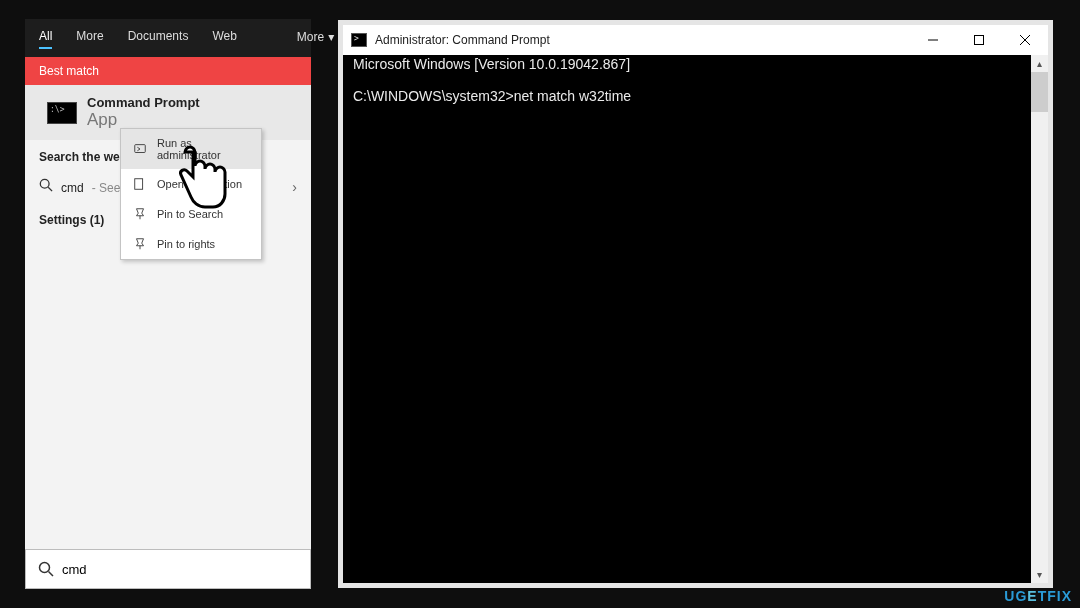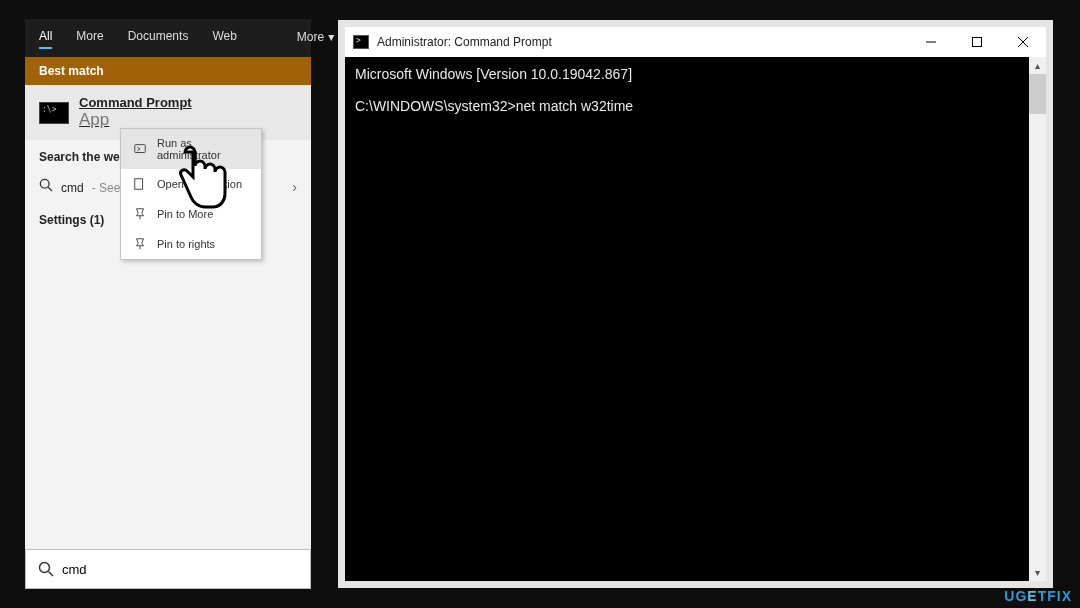--- a/index.html
+++ b/index.html
@@ -5,23 +5,23 @@
   * { margin: 0; padding: 0; box-sizing: border-box; font-family: "Segoe UI", Arial, sans-serif; }
   body { background: #0e0e0e; width: 1080px; height: 608px; position: relative; overflow: hidden; }
 
   
   .search-panel { position: absolute; left: 25px; top: 19px; width: 286px; height: 570px; background: #f3f3f3; color: #222; }
   .search-tabs { background: #1d1d1d; display: flex; gap: 24px; padding: 10px 14px 8px 14px; font-size: 12px; color: #ddd; }
   .search-tab { padding-bottom: 4px; cursor: default; }
   .search-tab.active { border-bottom: 2px solid #4cc2ff; color: #fff; }
   .more { display: flex; align-items: center; gap: 4px; margin-left: 36px; }
 
-  .section-label { background: #a16207; color: #fff; font-size: 12px; padding: 7px 14px; font-weight: 700; }
-
-  .best-match-item { display: flex; align-items: center; gap: 10px; padding: 10px 14px; background: #e8e8e8; text-decoration: underline; }
+  .section-label { background: #ef4444; color: #fff; font-size: 12px; padding: 7px 14px; font-weight: 400; }
+
+  .best-match-item { display: flex; align-items: center; gap: 10px; padding: 10px 22px; background: #e8e8e8; }
   .cmd-icon { width: 30px; height: 22px; background: #000; border: 1px solid #444; position: relative; }
   .cmd-icon::before { content: ":\\>"; font-size: 8px; color: #bbb; position: absolute; top: 2px; left: 2px; font-family: monospace; }
   .app-name { font-size: 13px; font-weight: 600; }
   .app-sub { font-size: 17px; color: #777; }
 
   .sub-label { font-size: 12px; font-weight: 600; padding: 10px 14px 6px 14px; background: #f3f3f3; }
 
   .web-row, .settings-row { display: flex; justify-content: space-between; align-items: center; padding: 8px 14px; font-size: 12px; }
   .web-row .left { display: flex; gap: 8px; align-items: baseline; }
   .chev { color: #666; font-size: 14px; }
@@ -30,28 +30,28 @@
   .ctx-menu { position: absolute; left: 120px; top: 128px; width: 142px; background: #fff; border: 1px solid #c4c4c4; box-shadow: 2px 2px 4px rgba(0,0,0,.2); font-size: 11px; color: #333; }
   .ctx-item { display: flex; align-items: center; gap: 10px; padding: 8px 12px; }
   .ctx-item.hl { background: #e5e5e5; }
   .ctx-icon { width: 14px; height: 14px; display:flex;align-items:center;justify-content:center; }
 
   
   .search-input-wrap { position: absolute; bottom: 0; left: 0; right: 0; height: 40px; background: #ffffff; border: 1px solid #bcbcbc; display: flex; align-items: center; gap: 8px; padding: 0 12px; }
   .search-input-wrap input { border: none; outline: none; width: 100%; font-size: 13px; background: transparent; }
 
   
-  .cmd-window { position: absolute; left: 338px; top: 20px; width: 715px; height: 568px; background: #000; border: 7px solid #e5e5e5; }
+  .cmd-window { position: absolute; left: 338px; top: 20px; width: 715px; height: 568px; background: #000; border: 5px solid #e5e5e5; }
   .titlebar { background: #fff; height: 30px; display: flex; align-items: center; justify-content: space-between; padding-left: 8px; }
   .titlebar-left { display: flex; align-items: center; gap: 8px; font-size: 12px; color: #222; }
   .title-icon { width: 16px; height: 14px; background: #000; border: 1px solid #555; position: relative; }
   .title-icon::before { content: ">"; font-size: 8px; color: #ddd; position: absolute; top: 0; left: 2px; font-family: monospace; }
   .win-controls { display: flex; }
   .win-btn { width: 46px; height: 30px; display: flex; align-items: center; justify-content: center; color: #222; }
-  .term-body { position: relative; padding: 8px 10px; font-family: Consolas, monospace; font-size: 14px; color: #eaeaea; line-height: 1.3; }
+  .term-body { position: relative; padding: 0 10px; font-family: Consolas, monospace; font-size: 14px; color: #eaeaea; line-height: 1.3; }
   .term-body .prompt-line { white-space: pre; }
   .scrollbar { position:absolute; right:0; top:30px; bottom:0; width:17px; background:#f0f0f0;}
   .scroll-thumb { position:absolute; top:0; left:0; right:0; height:40px; background:#cdcdcd; }
   .scroll-arrow { position:absolute; left:0; right:0; height:17px; display:flex; align-items:center; justify-content:center; color:#555; font-size:10px;}
   .sa-top{top:0;} .sa-bot{bottom:0;}
 
   
   .hand-cursor { position: absolute; left: 173px; top: 140px; width: 60px; height: 76px; pointer-events: none; }
 
   
@@ -133,21 +133,21 @@
     </span>
     <span>Open file location</span>
   </div>
   <div class="ctx-item">
     <span class="ctx-icon">
       <svg width="14" height="14" viewBox="0 0 16 16" fill="none" stroke="#333" stroke-width="1">
           <path d="M4 2h8l-2 5 2 3H4l2-3z"></path>
           <line x1="8" y1="10" x2="8" y2="14"></line>
         </svg>
     </span>
-    <span>Pin to More</span>
+    <span>Pin to Search</span>
   </div>
   <div class="ctx-item">
     <span class="ctx-icon">
       <svg width="14" height="14" viewBox="0 0 16 16" fill="none" stroke="#333" stroke-width="1">
           <path d="M4 2h8l-2 5 2 3H4l2-3z"></path>
           <line x1="8" y1="10" x2="8" y2="14"></line>
         </svg>
     </span>
     <span>Pin to rights</span>
   </div>

